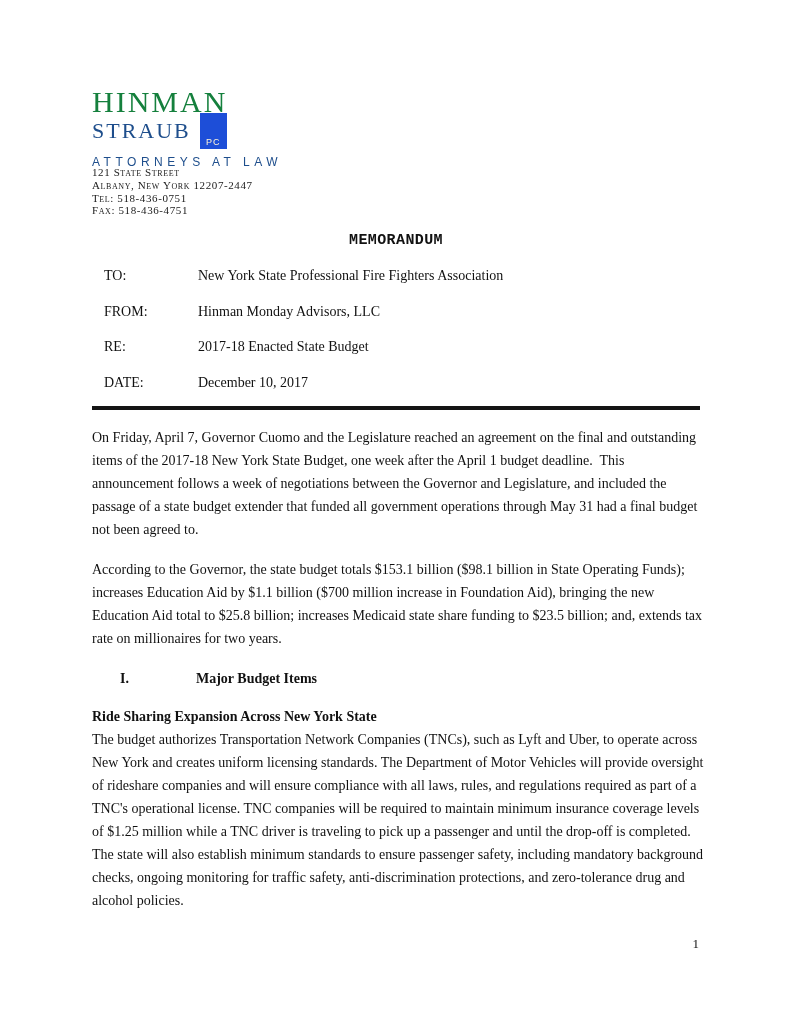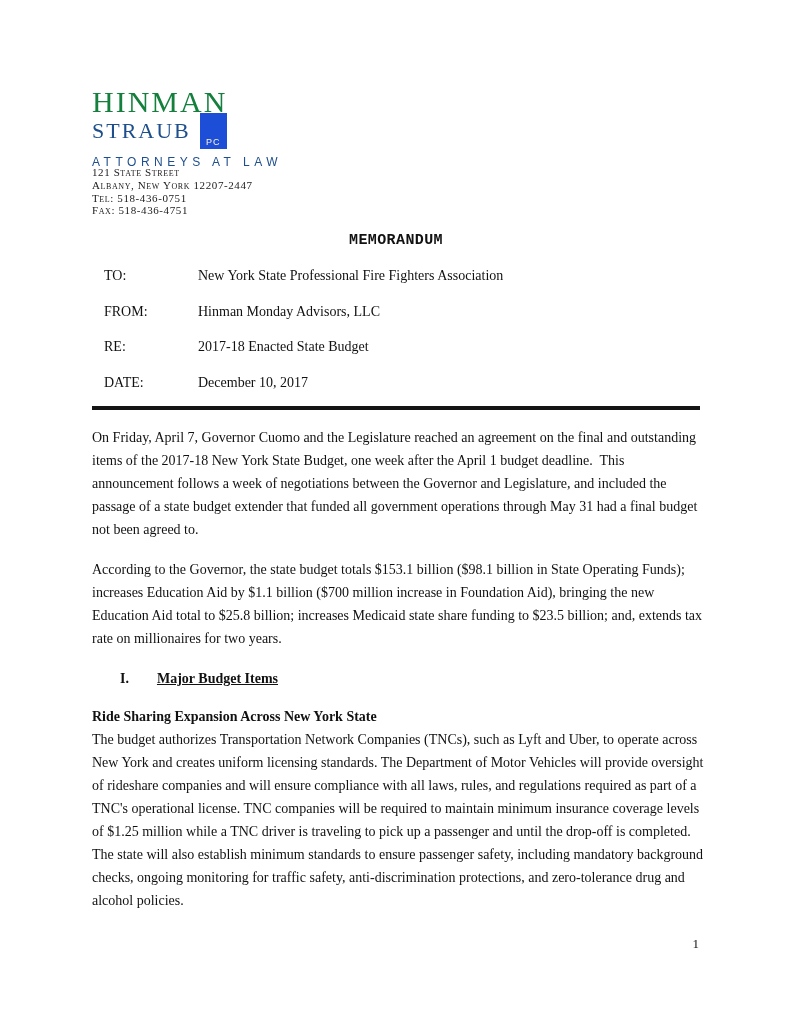--- a/index.html
+++ b/index.html
@@ -125,22 +125,21 @@
   .doc-body p {
     margin: 0 0 17px 0;
     white-space: pre-wrap;
   }
   .section-heading {
     margin: 0 0 15px 0;
     padding-left: 28px;
     font-weight: bold;
   }
   .section-heading .section-title {
-    margin-left: 28px;
-    text-decoration: underline;
+    margin-left: 67px;
   }
   .sub-heading {
     font-weight: bold;
   }
   .sub-text {
     margin: 0;
     white-space: pre-wrap;
   }
 
   .page-number {

